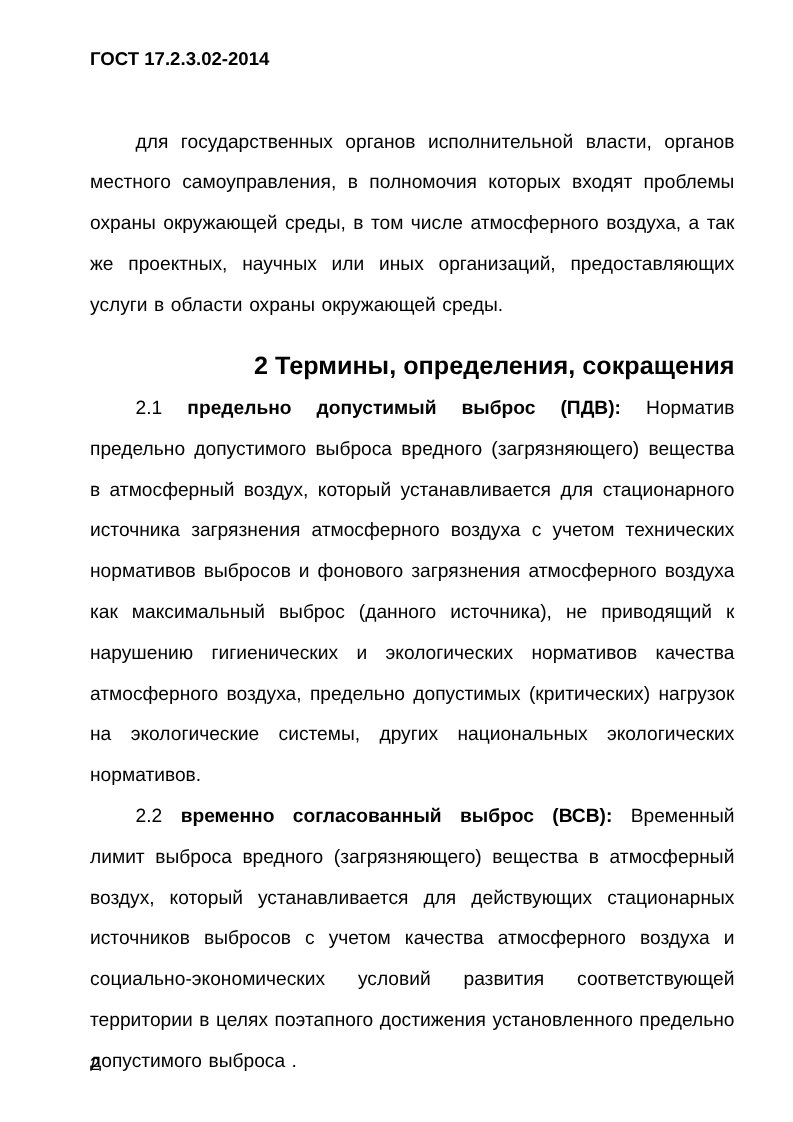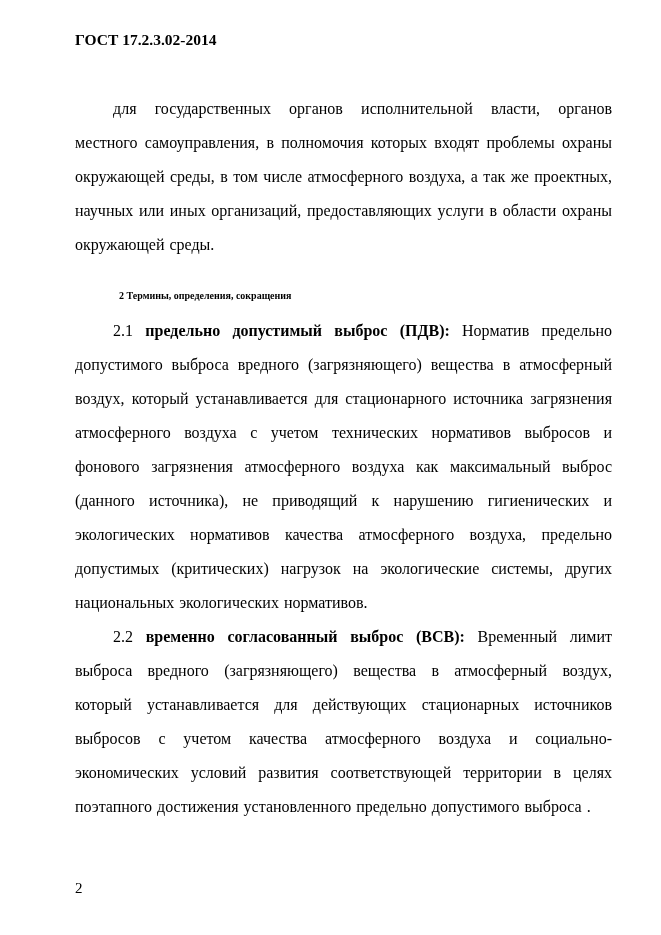--- a/index.html
+++ b/index.html
@@ -6,22 +6,22 @@
     margin: 0;
     padding: 0;
     background: #ffffff;
   }
   .page {
     width: 661px;
     height: 935px;
     background: #ffffff;
     position: relative;
     box-sizing: border-box;
-    padding: 30px 49px 0 75px;
-    font-family: Liberation Serif, serif;
+    padding: 40px 49px 0 75px;
+    font-family: Liberation Sans, sans-serif;
     color: #000000;
     overflow: hidden;
   }
   .doc-header {
     font-weight: bold;
     font-size: 15.5px;
     line-height: 20px;
     text-align: left;
   }
   .para {
@@ -30,25 +30,25 @@
     text-align: justify;
     text-indent: 38px;
     margin: 0;
     word-spacing: 1px;
   }
   .first-para {
     margin-top: 42px;
   }
   .section-heading {
     font-weight: bold;
-    font-size: 10px;
+    font-size: 21px;
     line-height: 34px;
     margin: 17px 0 1px 0;
     text-indent: 44px;
-    text-align: left;
+    text-align: right;
   }
   .term-bold {
     font-weight: bold;
   }
   .page-number {
     position: absolute;
     left: 75px;
     bottom: 38px;
     font-size: 15px;
     line-height: 18px;

